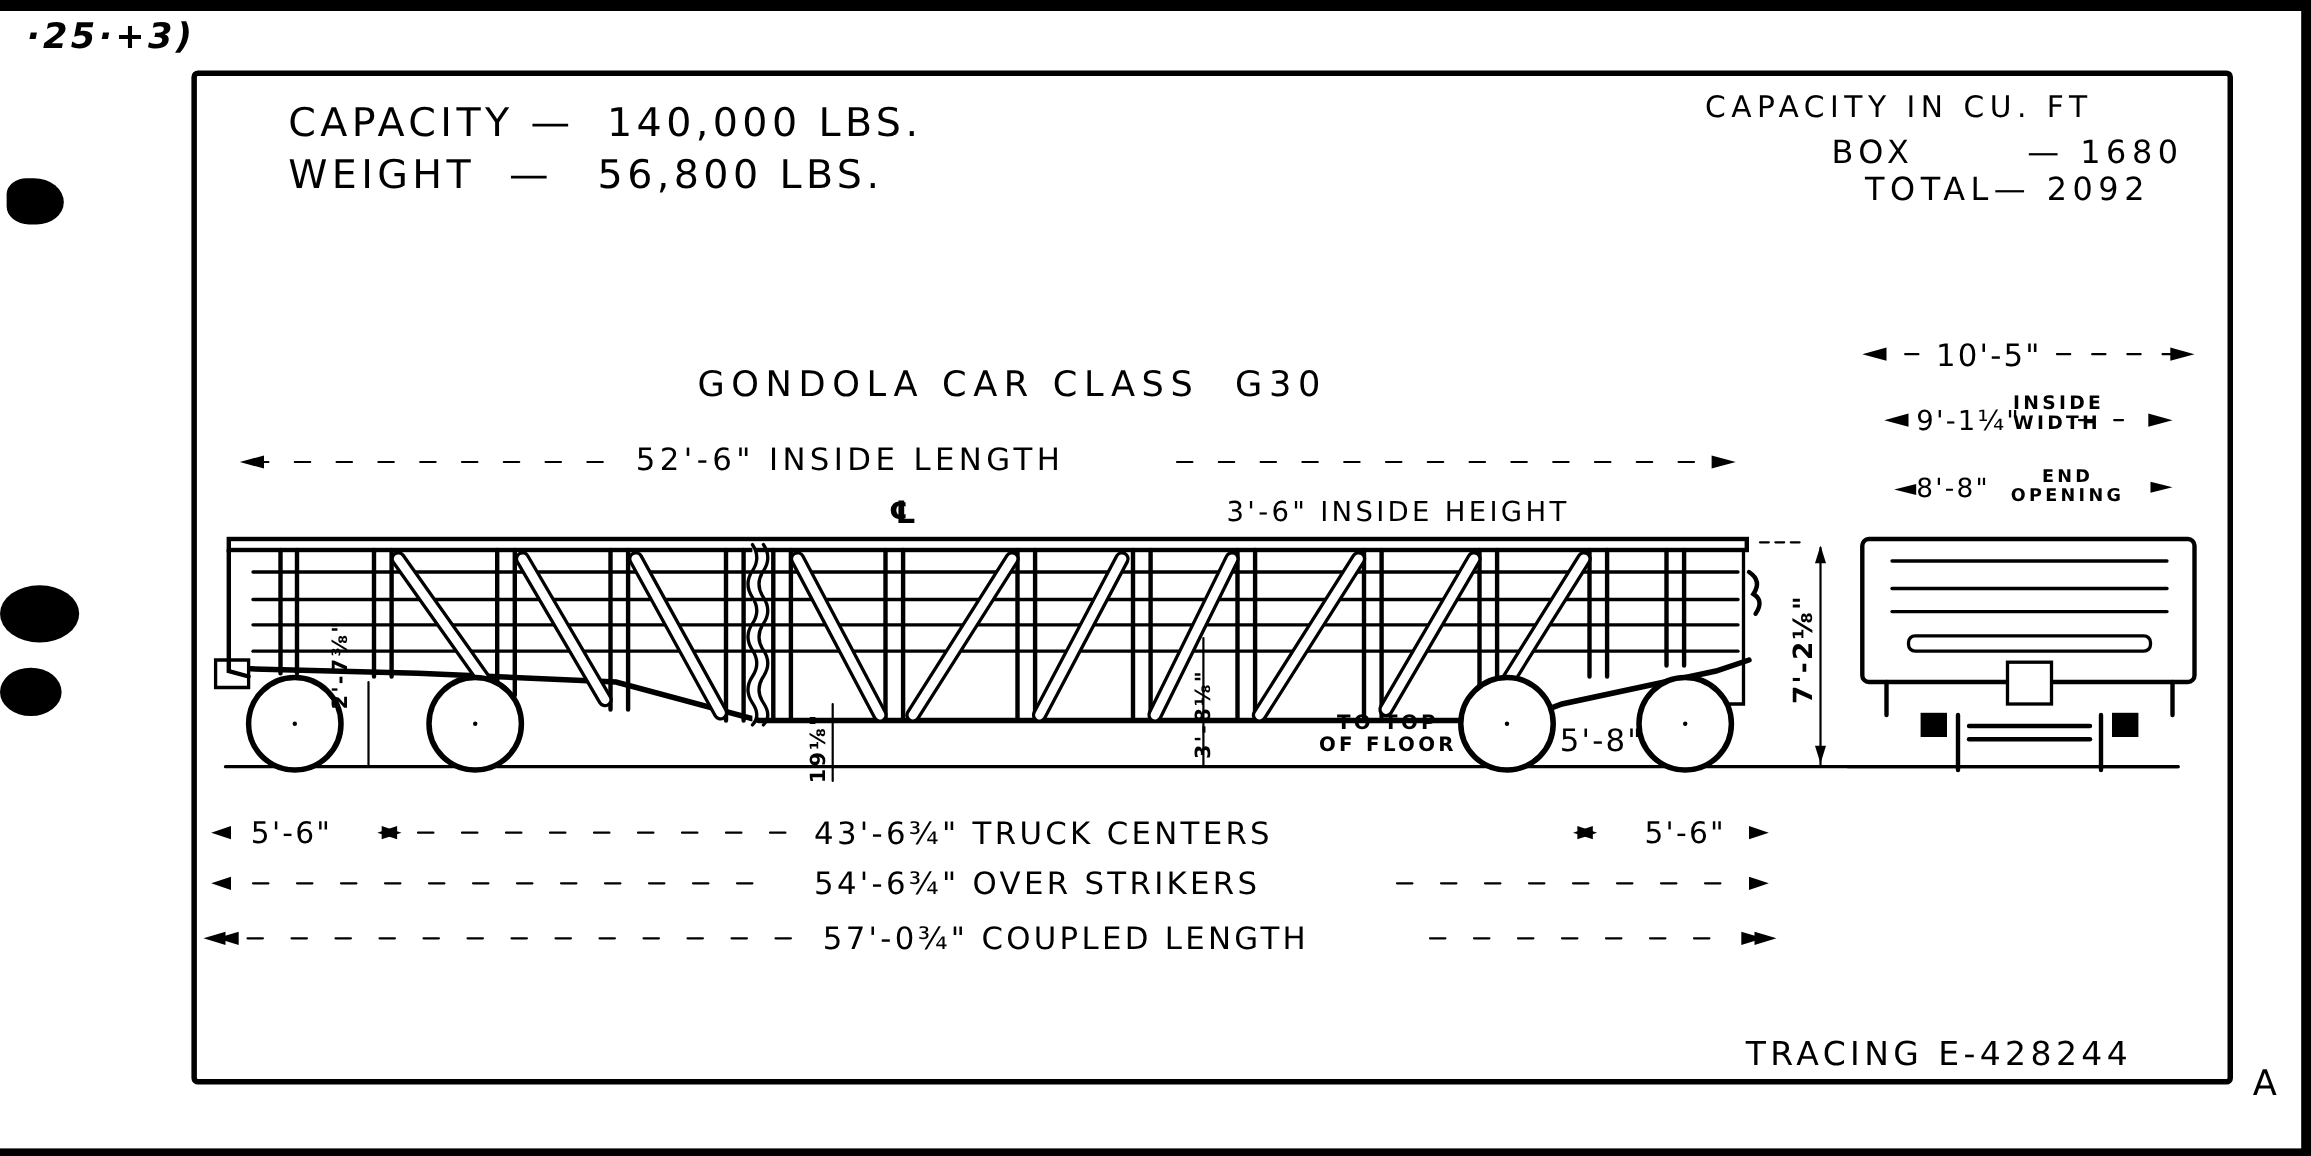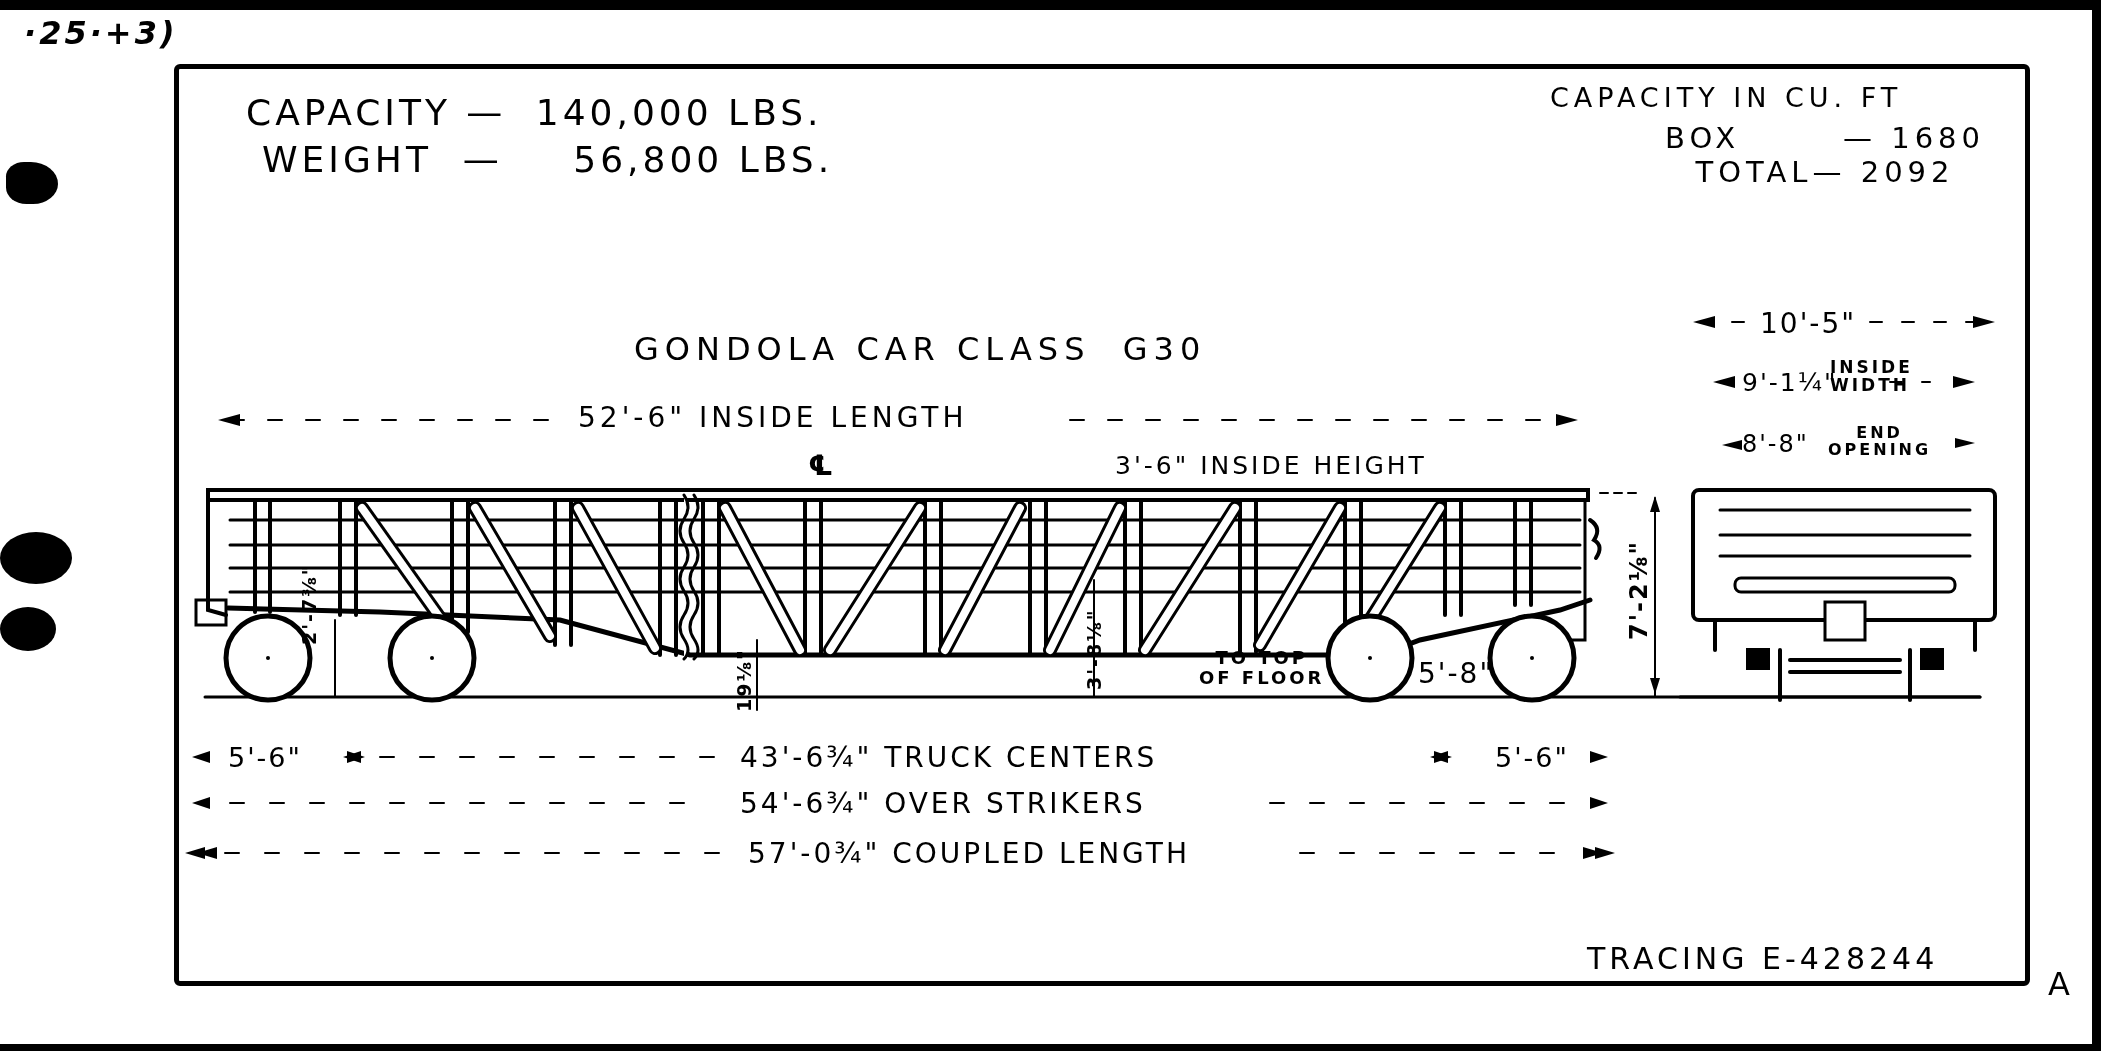--- a/index.html
+++ b/index.html
@@ -19,27 +19,27 @@
 <div class="sheet"></div>
 
 <div class="hole" style="left:6px;top:162px;width:52px;height:42px;border-radius:40% 60% 55% 45%;"></div>
 <div class="hole" style="left:0px;top:532px;width:72px;height:52px;"></div>
 <div class="hole" style="left:0px;top:607px;width:56px;height:44px;"></div>
 
 <div class="hand" style="left:0px;top:14px;margin-left:24px;">·25·+3)</div>
 
 <div class="frame"></div>
 
-<div class="txt" style="left:246px;top:95px;font-size:36px;letter-spacing:4px;">
+<div class="txt" style="left:262px;top:95px;font-size:36px;letter-spacing:4px;">
   <span>CAPACITY —</span>
   <span style="margin-left:14px;">140,000 LBS.</span>
 </div>
 <div class="txt" style="left:262px;top:142px;font-size:36px;letter-spacing:4px;">
   <span style="white-space:pre;">WEIGHT  —</span>
-  <span style="margin-left:55px;">56,800 LBS.</span>
+  <span style="margin-left:25px;">56,800 LBS.</span>
 </div>
 
 <div class="txt" style="left:1550px;top:84px;font-size:27px;letter-spacing:5px;">CAPACITY IN CU. FT</div>
 <div style="position:absolute;left:1665px;top:121px;font-size:29px;letter-spacing:5px;line-height:34px;">
   <div style="display:flex;width:320px;justify-content:space-between;">
     <span>BOX</span>
       <span style="white-space:pre;">— 1680</span>
   </div>
   <div style="display:flex;width:320px;justify-content:center;">
     <span>TOTAL</span>

